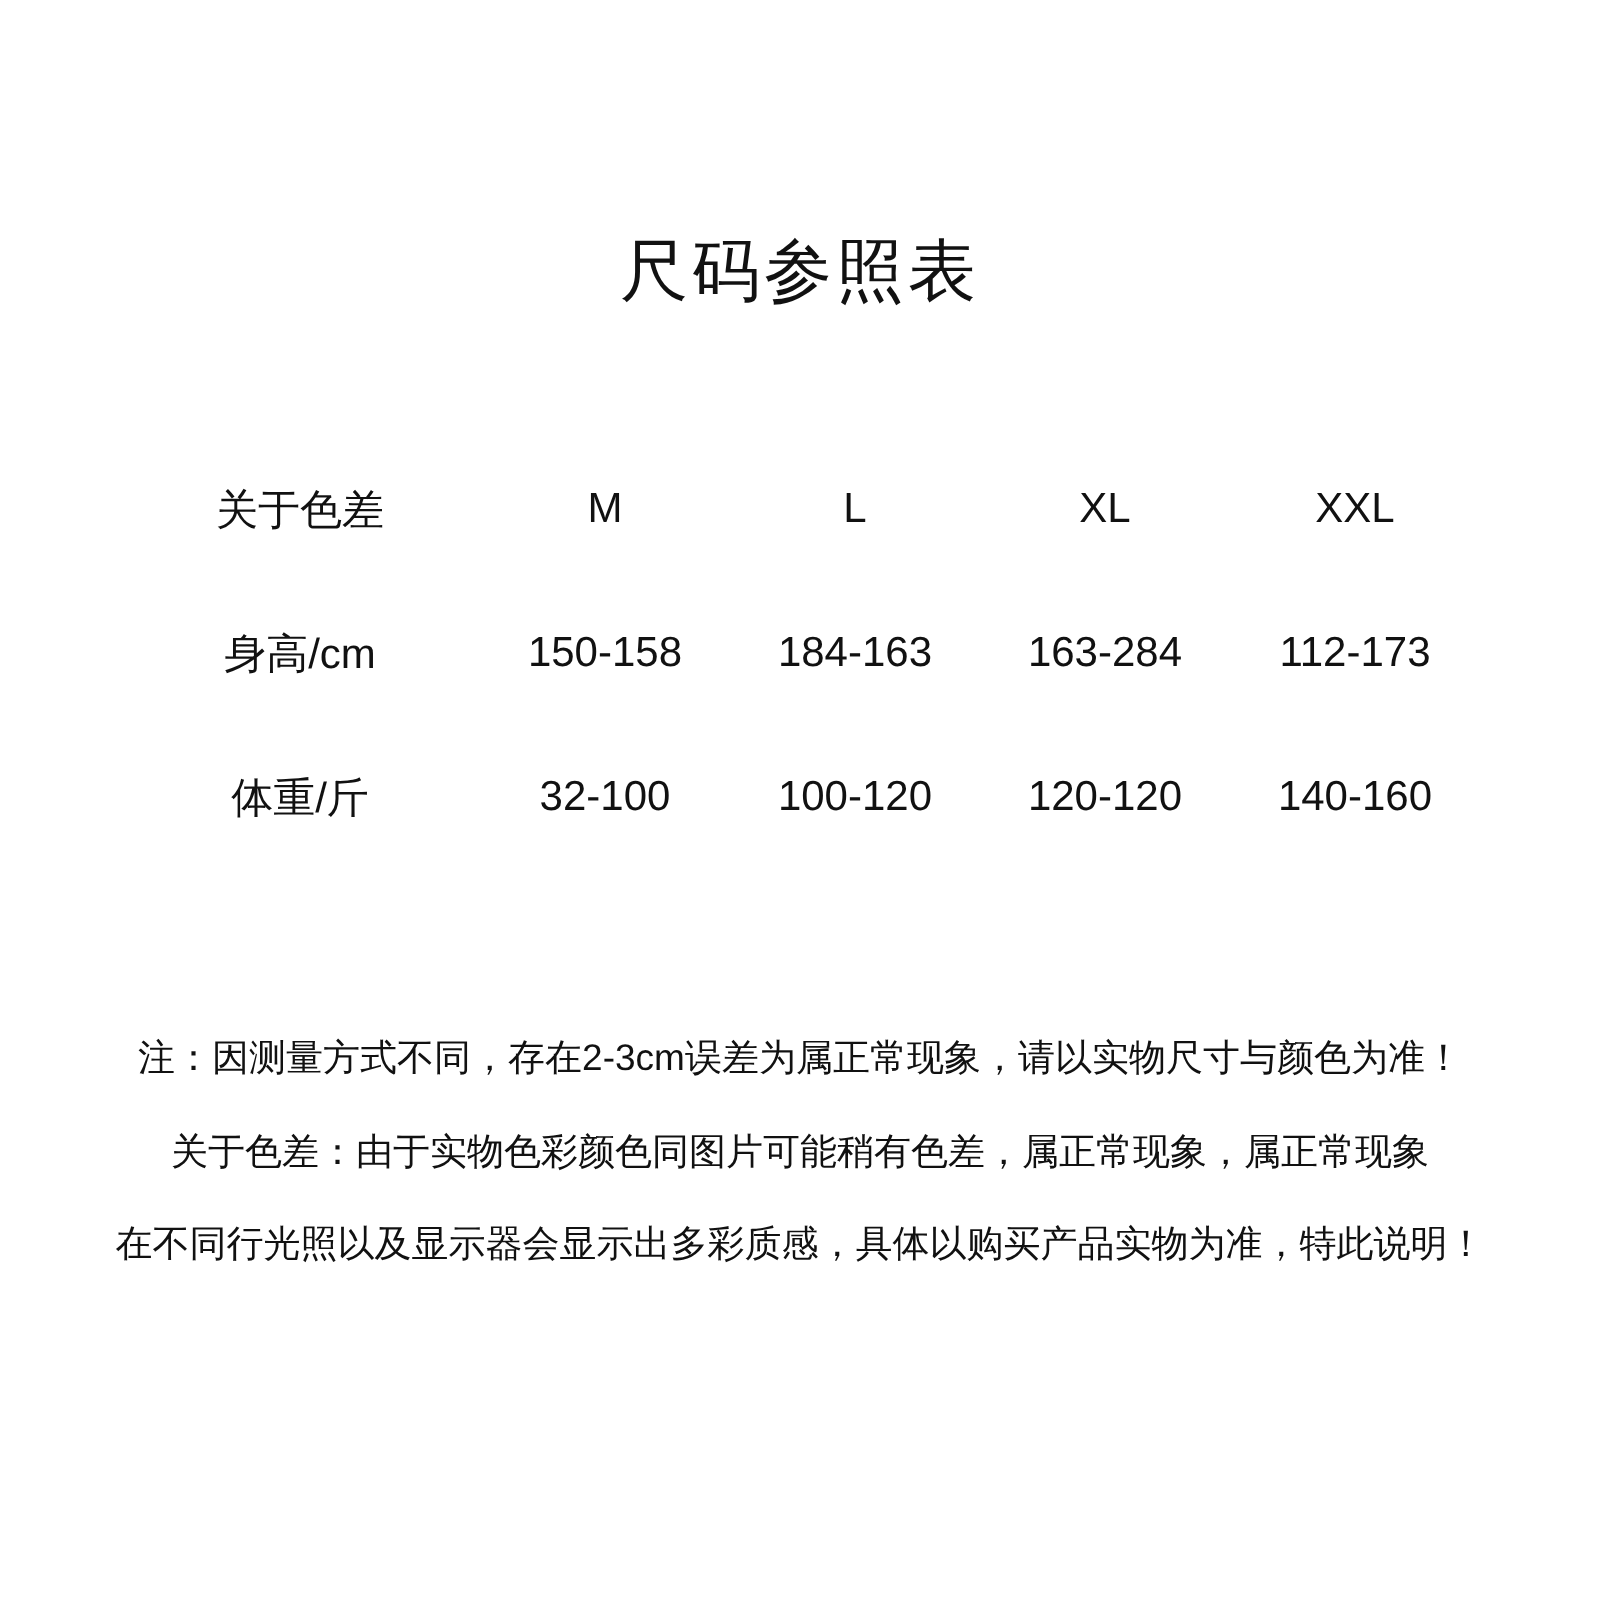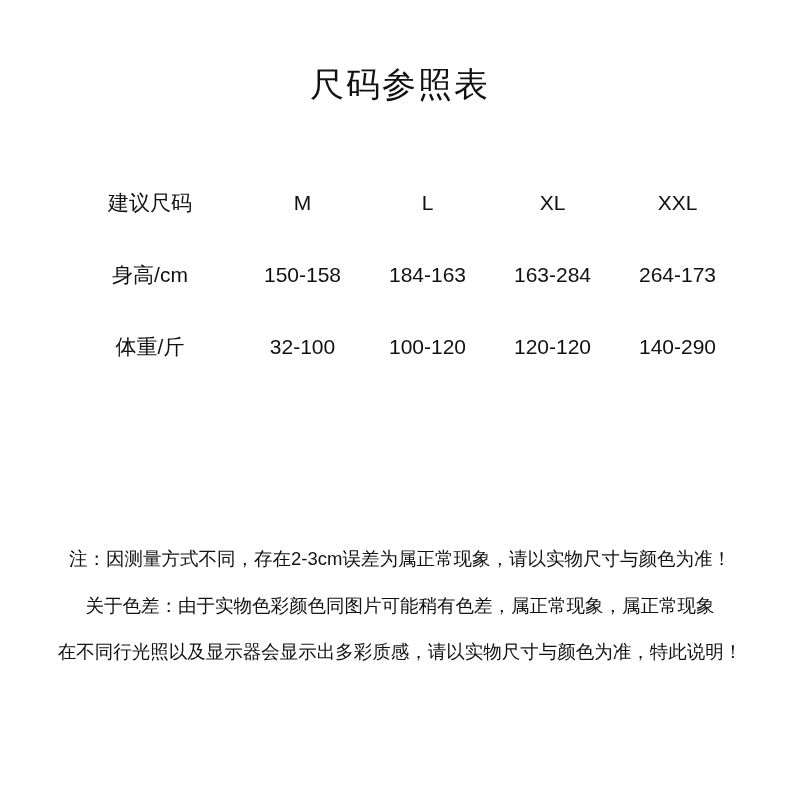--- a/index.html
+++ b/index.html
@@ -20,21 +20,21 @@
     height: 800px;
     box-sizing: border-box;
   }
   .title {
     text-align: center;
     font-size: 34px;
     font-weight: 400;
     letter-spacing: 2px;
     color: #111111;
     margin: 0;
-    padding-top: 64px;
+    padding-top: 116px;
     line-height: 1.2;
   }
   .size-table {
     margin: 0 auto;
     margin-top: 62px;
     width: 680px;
     border-collapse: collapse;
     table-layout: fixed;
   }
   .size-table td {
@@ -46,21 +46,21 @@
     white-space: nowrap;
   }
   .size-table td.rowhead {
     font-size: 21px;
     width: 180px;
   }
   .notes {
     position: absolute;
     left: 0;
     right: 0;
-    top: 550px;
+    top: 520px;
     text-align: center;
   }
   .note-line {
     font-size: 18.5px;
     color: #111111;
     line-height: 1.0;
     margin: 0 0 28px 0;
     white-space: nowrap;
   }
   .note-line:last-child {
@@ -70,42 +70,42 @@
 </head>
 <body>
 
 <div class="page">
 
   <h1 class="title">尺码参照表</h1>
 
   <table class="size-table">
     <tbody>
       <tr>
-        <td class="rowhead">建议尺码</td>
+        <td class="rowhead">关于色差</td>
         <td>M</td>
         <td>L</td>
         <td>XL</td>
         <td>XXL</td>
       </tr>
       <tr>
         <td class="rowhead">身高/cm</td>
         <td>150-158</td>
         <td>184-163</td>
         <td>163-284</td>
-        <td>264-173</td>
+        <td>112-173</td>
       </tr>
       <tr>
         <td class="rowhead">体重/斤</td>
         <td>32-100</td>
         <td>100-120</td>
         <td>120-120</td>
-        <td>140-290</td>
+        <td>140-160</td>
       </tr>
     </tbody>
   </table>
 
   <div class="notes">
     <p class="note-line">注：因测量方式不同，存在2-3cm误差为属正常现象，请以实物尺寸与颜色为准！</p>
     <p class="note-line">关于色差：由于实物色彩颜色同图片可能稍有色差，属正常现象，属正常现象</p>
-    <p class="note-line">在不同行光照以及显示器会显示出多彩质感，请以实物尺寸与颜色为准，特此说明！</p>
+    <p class="note-line">在不同行光照以及显示器会显示出多彩质感，具体以购买产品实物为准，特此说明！</p>
   </div>
 
 </div>
 
 </body></html>

